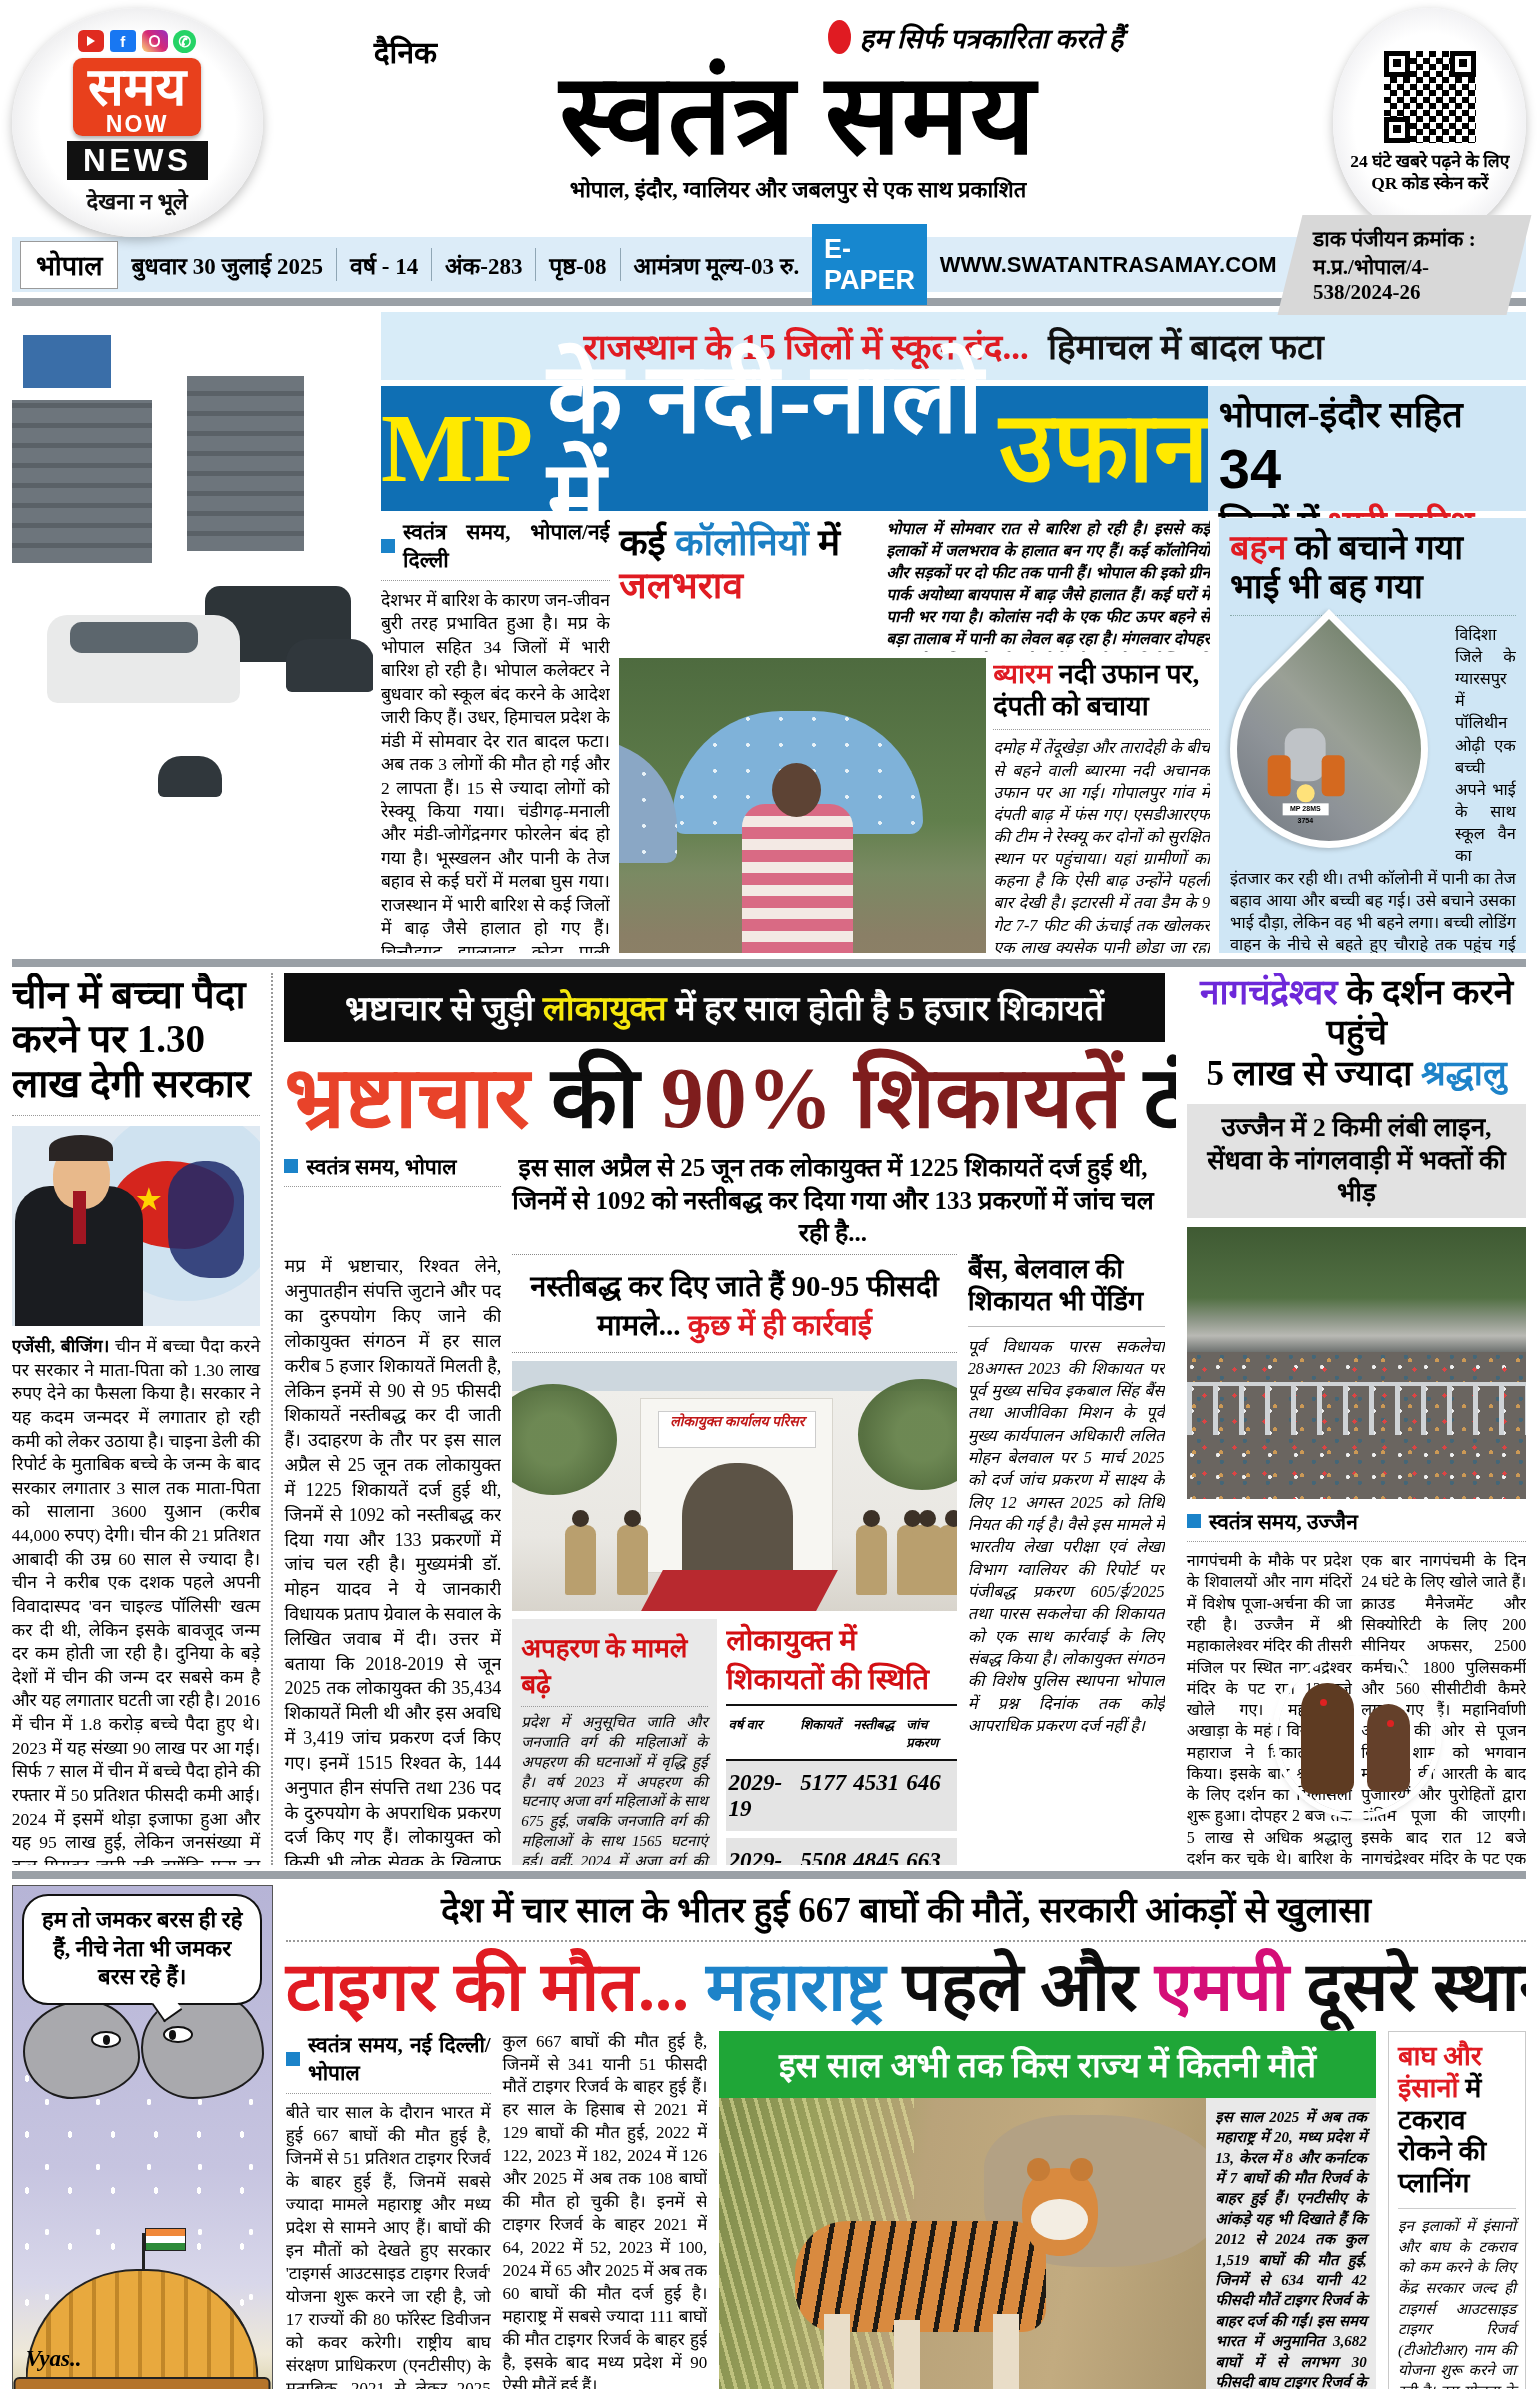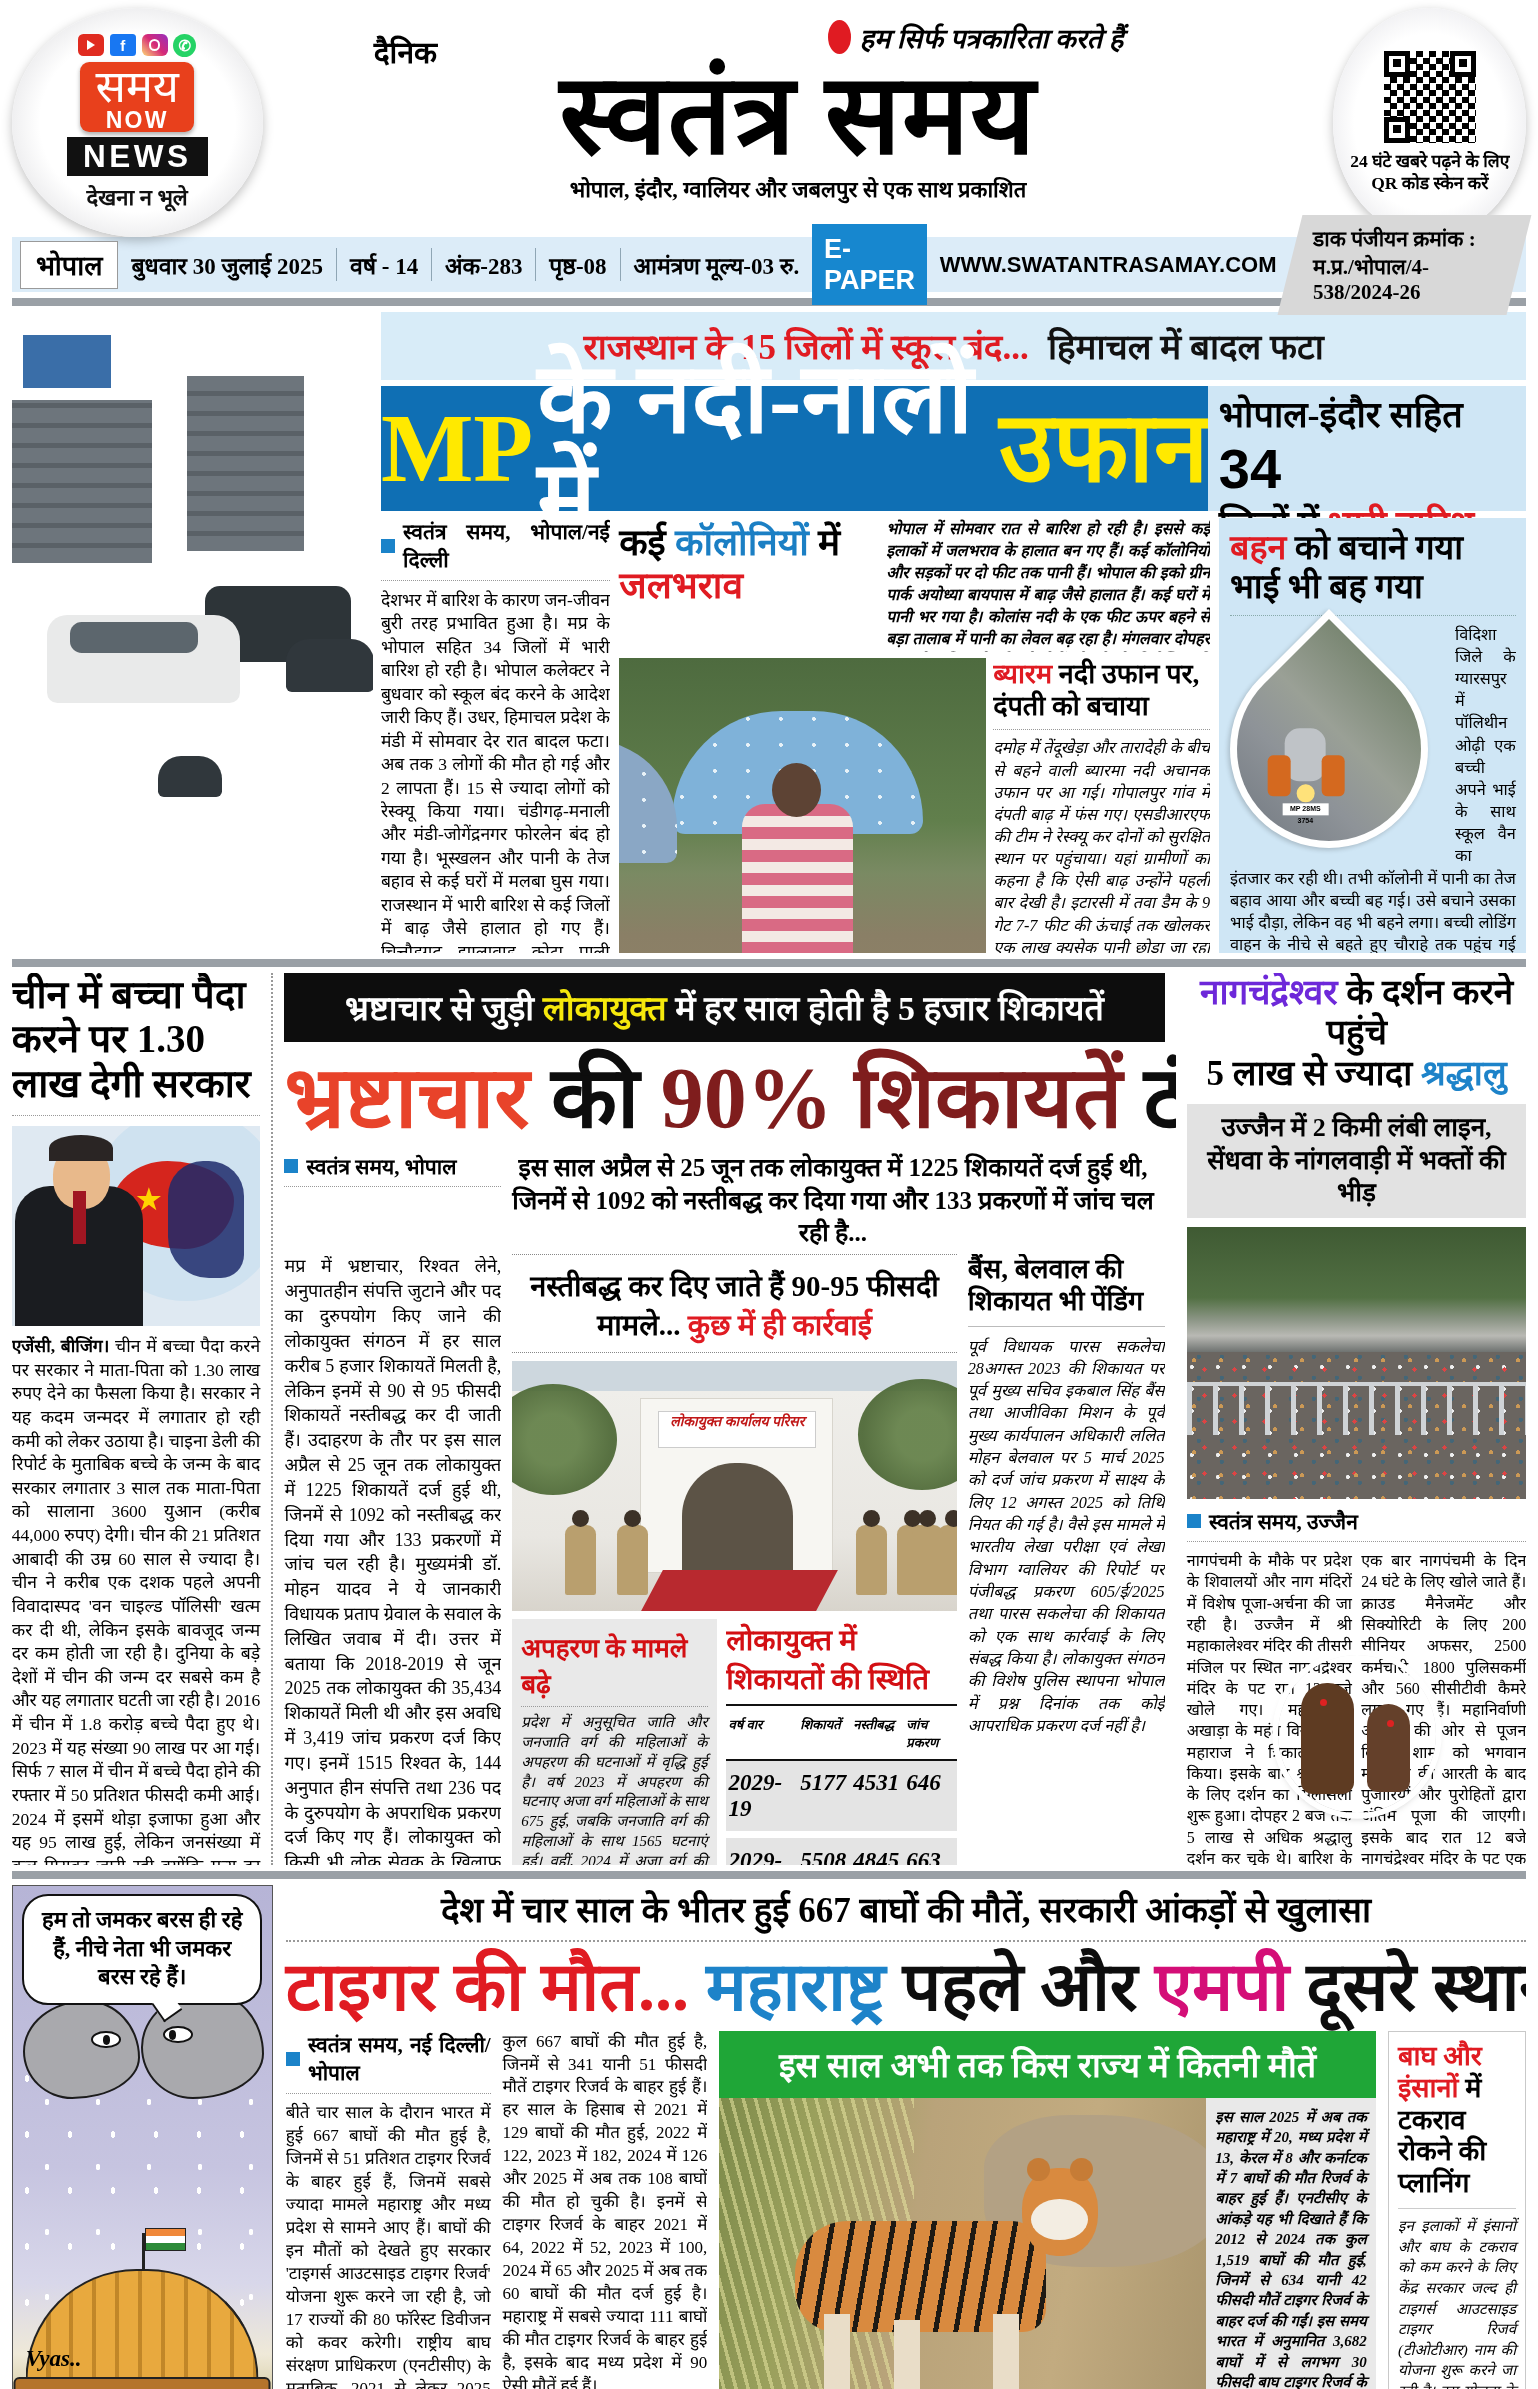--- a/index.html
+++ b/index.html
@@ -11,21 +11,21 @@
   .logo-oval { width:251px; border-radius:50%; background:radial-gradient(ellipse at center,#fff 55%,#e8e8ea 78%,#cfcfd4 100%); box-shadow:0 3.5px 10.5px rgba(0,0,0,.25); display:flex; flex-direction:column; align-items:center; justify-content:center; gap:4.7px; }
   .social-row { display:flex; gap:5.8px; }
   .ic { width:26px; height:22px; display:flex; align-items:center; justify-content:center; color:#fff; font-family:"Liberation Sans",sans-serif; font-weight:bold; font-size:15px; }
   .ic-yt { background:#e02b20; border-radius:5.3px; }
   .ic-yt .tri { width:0; height:0; border-left:8.2px solid #fff; border-top:5.3px solid transparent; border-bottom:5.3px solid transparent; }
   .ic-fb { background:#1877f2; border-radius:3.5px; }
   .ic-ig { background:linear-gradient(45deg,#feda75,#d62976,#962fbf); border-radius:5.8px; }
   .ic-ig span { width:11.7px; height:11.7px; border:2.3px solid #fff; border-radius:50%; display:block; }
   .ic-wa { background:#25d366; border-radius:50%; width:23px; height:23px; }
   .samay-box { background:#e8401c; color:#fff; border-radius:9.3px; padding:3.5px 15px 1.2px 15px; text-align:center; box-shadow:0 2.3px 4.7px rgba(0,0,0,.3); }
-  .samay-box .sm { font-size:45px; font-weight:normal; line-height:1.0; }
+  .samay-box .sm { font-size:53px; font-weight:bold; line-height:1.0; }
   .samay-box .now { font-family:"Liberation Sans",sans-serif; font-size:23px; font-weight:bold; letter-spacing:2.3px; line-height:.9; }
   .news-bar { background:#111; color:#fff; font-family:"Liberation Sans",sans-serif; font-weight:bold; font-size:31.5px; letter-spacing:3.5px; padding:1.2px 16.3px; }
   .logo-tag { font-size:22px; font-weight:bold; color:#111; }
   .mast-center { flex:1; position:relative; text-align:center; }
   .daily { position:absolute; left:111px; top:23px; font-size:30px; font-weight:bold; }
   .tagline { position:absolute; right:210px; top:10.5px; font-size:27px; font-weight:bold; font-style:italic; display:flex; align-items:center; gap:9.3px; }
   .reddot { width:23px; height:34px; background:#e01b22; border-radius:50%; display:inline-block; }
   .main-title { font-size:112px; font-weight:bold; line-height:1.0; margin-top:51px; letter-spacing:1.2px; }
   .mast-sub { font-size:22px; font-weight:bold; margin-top:2.3px;text-align:center; }
   .qr-oval { width:193px; border-radius:50%; background:radial-gradient(ellipse at center,#fff 55%,#ececef 78%,#d3d3d8 100%); box-shadow:0 3.5px 10.5px rgba(0,0,0,.25); display:flex; flex-direction:column; align-items:center; justify-content:center; gap:8.2px; padding:11.7px; }
@@ -53,21 +53,21 @@
   .bldg.w { background-image:repeating-linear-gradient(0deg,transparent 0 15px,#5a6167 15px 20px); }
   .hoard { position:absolute; background:#3a6ea8; }
   .car-w { position:absolute; width:193px; height:88px; background:#e9eaea; border-radius:20px 26px 10.5px 10.5px; }
   .car-w .win { position:absolute; top:7px; left:23px; width:128px; height:31.5px; background:#5c666d; border-radius:11.7px; }
   .car-d { position:absolute; width:146px; height:76px; background:#2d3438; border-radius:15px; }
   .riders { position:absolute; width:88px; height:53px; background:#30373c; border-radius:23px 23px 5.8px 5.8px; }
   .top-right { flex:1; display:flex; flex-direction:column; padding-left:8.2px; }
   .alert { background:#d8ecf8; text-align:center; font-size:35px; font-weight:bold; padding:10.5px 0; }
   .alert .r { color:#e01b22; } .alert .b { color:#111; margin-left:10.5px; }
   .head-row { display:flex; margin-top:5.8px; height:125px; }
-  .mp-box { flex:1; background:#0f6fb4; display:flex; align-items:center; justify-content:center; gap:4px; font-size:98px; font-weight:bold; line-height:1; }
+  .mp-box { flex:1; background:#0f6fb4; display:flex; align-items:center; justify-content:center; gap:14px; font-size:98px; font-weight:bold; line-height:1; }
   .mp-box .y { color:#ffe900; } .mp-box .w { color:#fff; }
   .side-box { width:318px; background:#cfe6f5; padding:8.2px 10.5px; font-weight:bold; font-size:36px; line-height:1.18; }
   .side-box .num { font-size:56px; font-family:"Liberation Sans",sans-serif; }
   .side-box .r { color:#e01b22; }
   .story-row { display:flex; flex:1; margin-top:7px; gap:9.3px; overflow:hidden; }
   .byline { font-size:21px; font-weight:bold; border-bottom:1.8px dotted #999; padding-bottom:5.8px; margin-bottom:8.2px; display:flex; align-items:center; gap:8.2px; }
   .bsq { width:14px; height:14px; background:#1b83c9; flex:0 0 auto; }
   .colA { width:229px; font-size:17.5px; line-height:1.34; text-align:justify; overflow:hidden; }
   .colMid { width:591px; display:flex; flex-direction:column; gap:5.8px; }
   .mid-top { display:flex; gap:3px; height:134px; }

